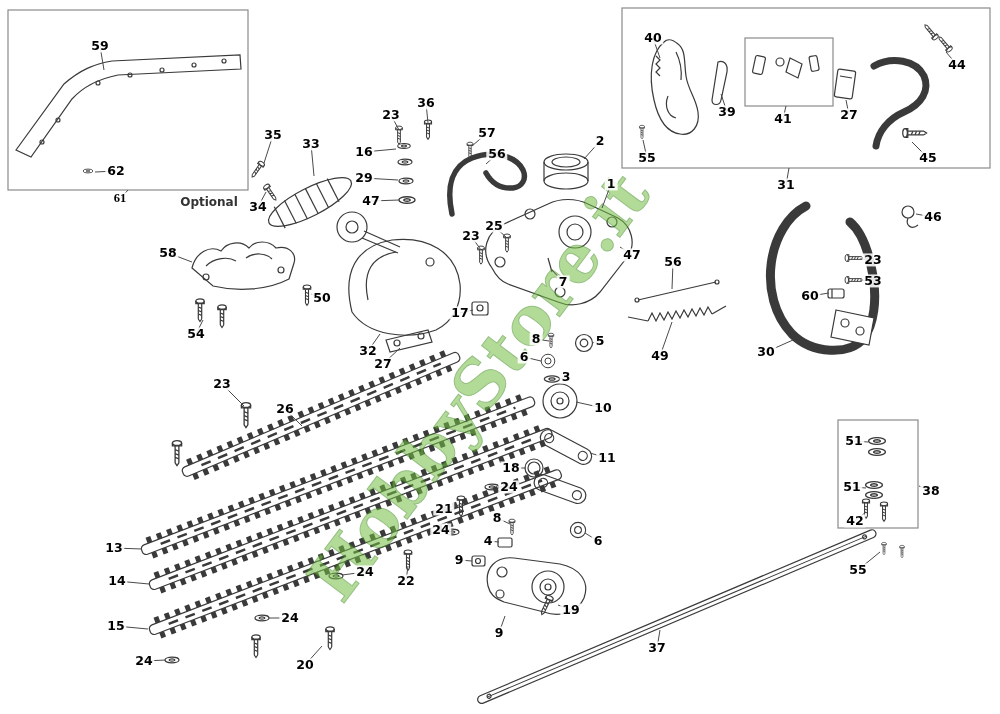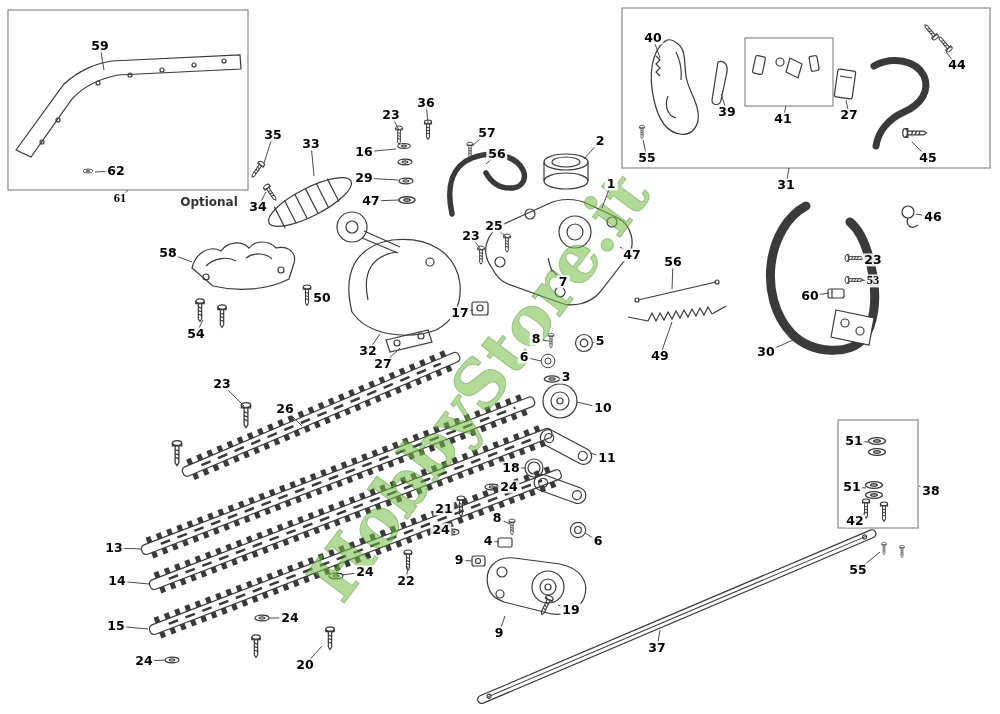--- a/index.html
+++ b/index.html
@@ -381,21 +381,21 @@
       <div class="part-label" style="left: 653px; top: 38px;">40</div>
       <div class="part-label" style="left: 727px; top: 112px;">39</div>
       <div class="part-label" style="left: 783px; top: 119px;">41</div>
       <div class="part-label" style="left: 849px; top: 115px;">27</div>
       <div class="part-label" style="left: 957px; top: 65px;">44</div>
       <div class="part-label" style="left: 928px; top: 158px;">45</div>
       <div class="part-label" style="left: 647px; top: 158px;">55</div>
       <div class="part-label" style="left: 786px; top: 185px;">31</div>
       <div class="part-label" style="left: 933px; top: 217px;">46</div>
       <div class="part-label" style="left: 873px; top: 260px;">23</div>
-      <div class="part-label" style="left: 873px; top: 281px; font-family: Liberation Serif, serif;">53</div>
+      <div class="part-label" style="left: 873px; top: 281px;">53</div>
       <div class="part-label" style="left: 810px; top: 296px;">60</div>
       <div class="part-label" style="left: 766px; top: 352px;">30</div>
       <div class="part-label" style="left: 632px; top: 255px;">47</div>
       <div class="part-label" style="left: 673px; top: 262px;">56</div>
       <div class="part-label" style="left: 660px; top: 356px;">49</div>
       <div class="part-label" style="left: 494px; top: 226px;">25</div>
       <div class="part-label" style="left: 471px; top: 236px;">23</div>
       <div class="part-label" style="left: 563px; top: 282px;">7</div>
       <div class="part-label" style="left: 460px; top: 313px;">17</div>
       <div class="part-label" style="left: 536px; top: 339px;">8</div>

